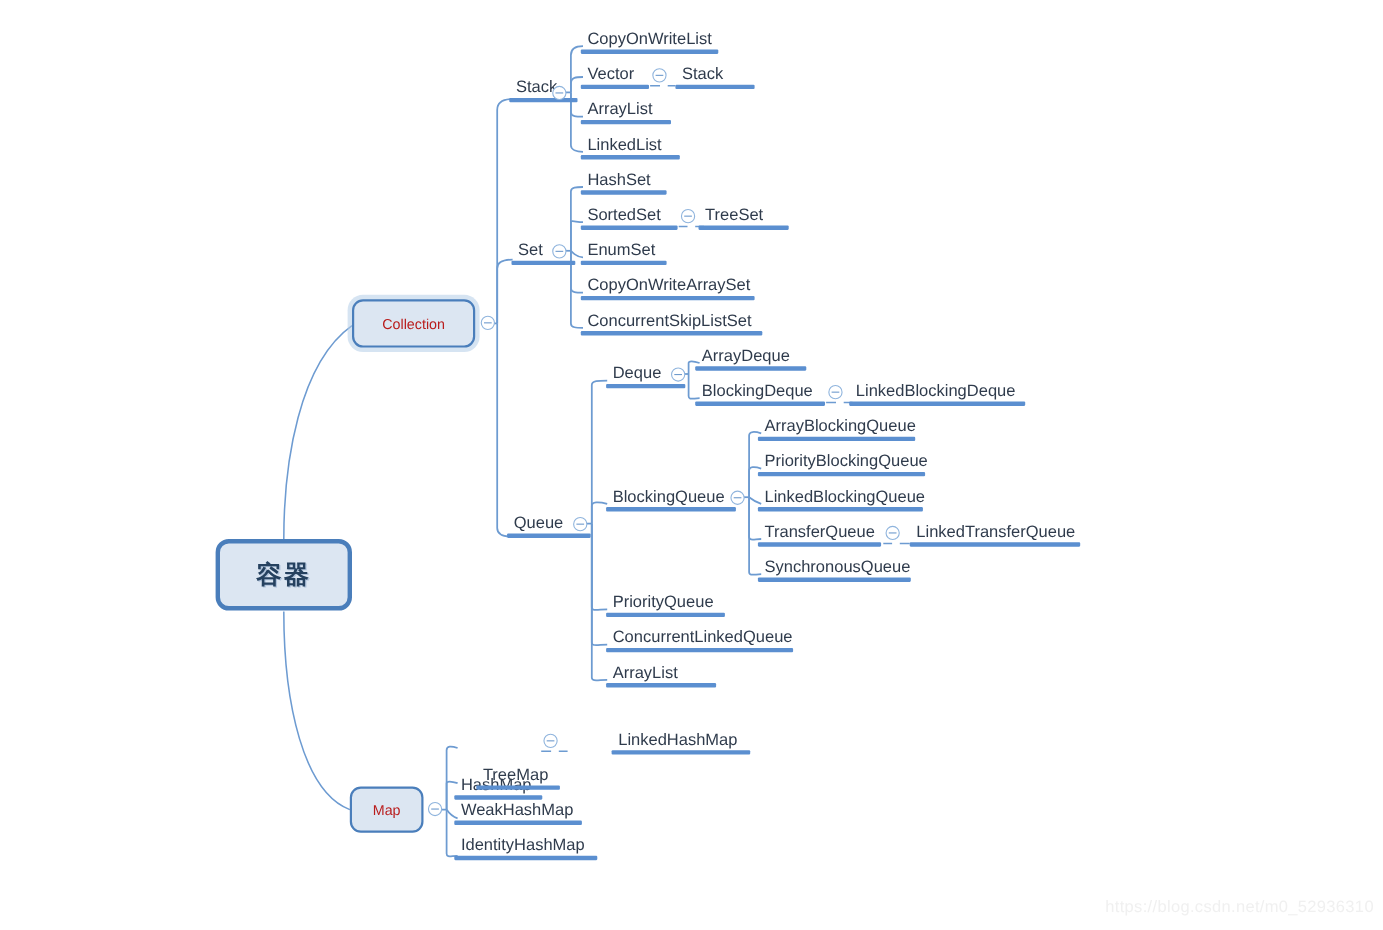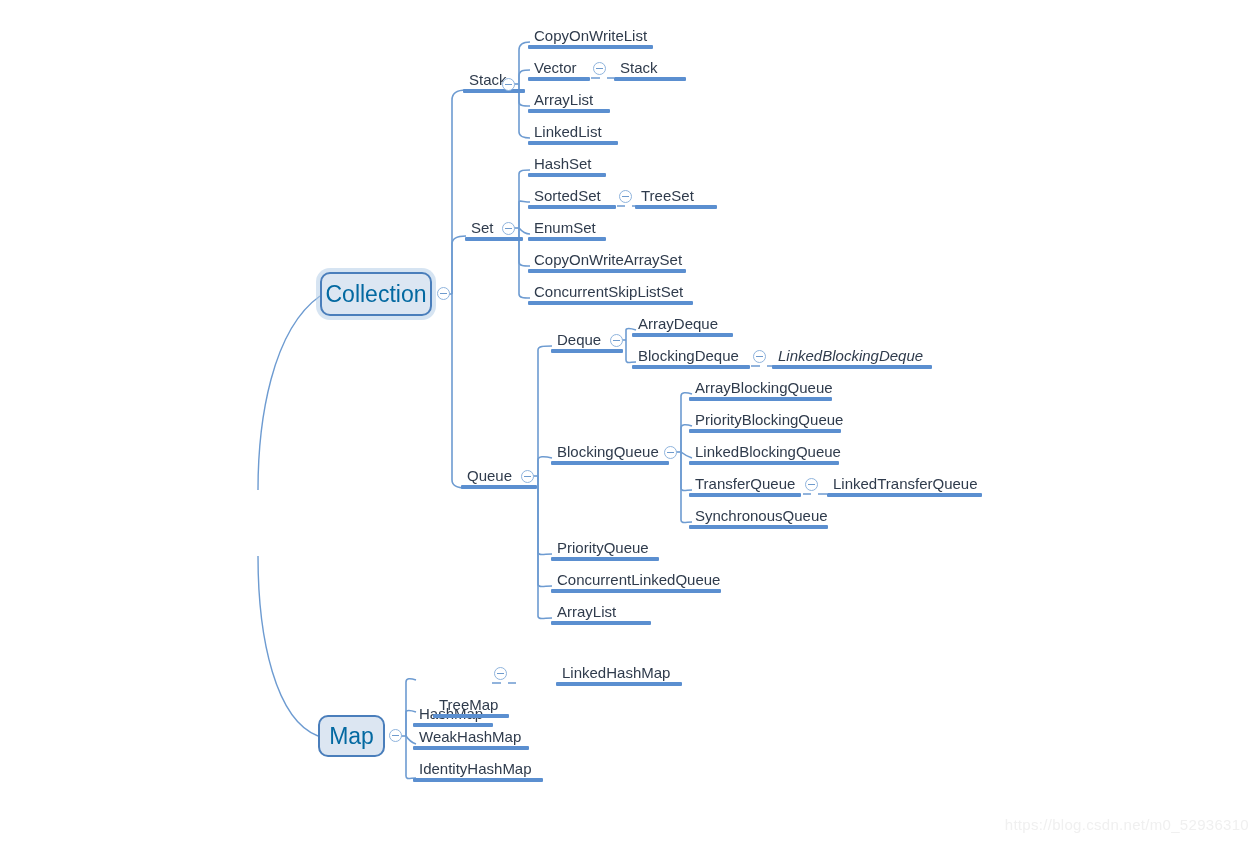--- a/index.html
+++ b/index.html
@@ -39,23 +39,23 @@
     border-width: 4px;
     border-radius: 12px;
     font-size: 23px;
     font-weight: bold;
     letter-spacing: 2px;
     color: #25415f;
     text-shadow: 1px 1px 0 rgba(120,150,190,.45);
   }
   .box.branch {
     border-width: 2px;
-    font-size: 23px;
+    font-size: 13px;
     font-weight: normal;
-    color: #0369a1;
+    color: #b91c1c;
   }
   .box.selected {
     box-shadow: 0 0 0 4px rgba(180,205,232,.55);
   }
 
   
   .node {
     position: absolute;
     font-size: 15px;
     color: #2f3b4c;
@@ -183,20 +183,23 @@
     <g fill="none" stroke="#6d9bd1" stroke-width="1.6">
 
       <path d="M396,736 L406,736"></path>
       <path d="M406,736 C406,706 406,686 406,682 C406,678 410,678 416,680"></path>
       <path d="M406,736 C406,722 406,714 406,712 C406,710 410,710 416,712"></path>
       <path d="M406,736 C406,736 410,742 416,744"></path>
       <path d="M406,736 C406,758 406,774 406,776 C406,780 410,778 416,778"></path>
     </g>
   </svg>
 
+  <div class="box root" style="left:196px; top:490px; width:124px; height:65px;">
+    <span>容器</span>
+  </div>
 
   <div class="box branch selected" style="left:320px; top:272px; width:112px; height:44px;">
     <span>Collection</span>
   </div>
   <div class="box branch" style="left:318px; top:715px; width:67px; height:42px;">
     <span>Map</span>
   </div>
 
   <div class="node mid" style="left:463px; top:70px;">
     <span>Stack</span>
@@ -261,21 +264,21 @@
     <i class="ul" style="width:72px;"></i>
   </div>
   <div class="node" style="left:632px; top:314px;">
     <span>ArrayDeque</span>
     <i class="ul" style="width:101px;"></i>
   </div>
   <div class="node" style="left:632px; top:346px;">
     <span>BlockingDeque</span>
     <i class="ul" style="width:118px;"></i>
   </div>
-  <div class="node" style="left:772px; top:346px;font-style:italic;">
+  <div class="node" style="left:772px; top:346px;">
     <span>LinkedBlockingDeque</span>
     <i class="ul" style="width:160px;"></i>
   </div>
 
   <div class="node mid" style="left:551px; top:442px;">
     <span>BlockingQueue</span>
     <i class="ul" style="width:118px;"></i>
   </div>
   <div class="node" style="left:689px; top:378px;">
     <span>ArrayBlockingQueue</span>

